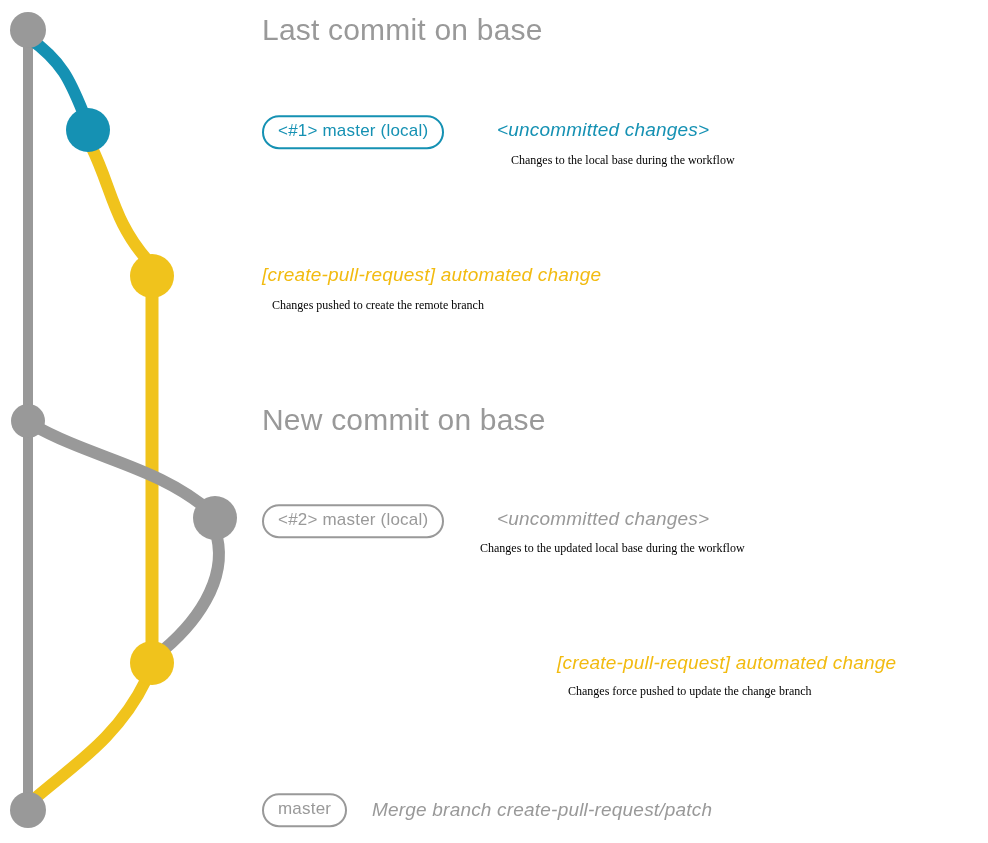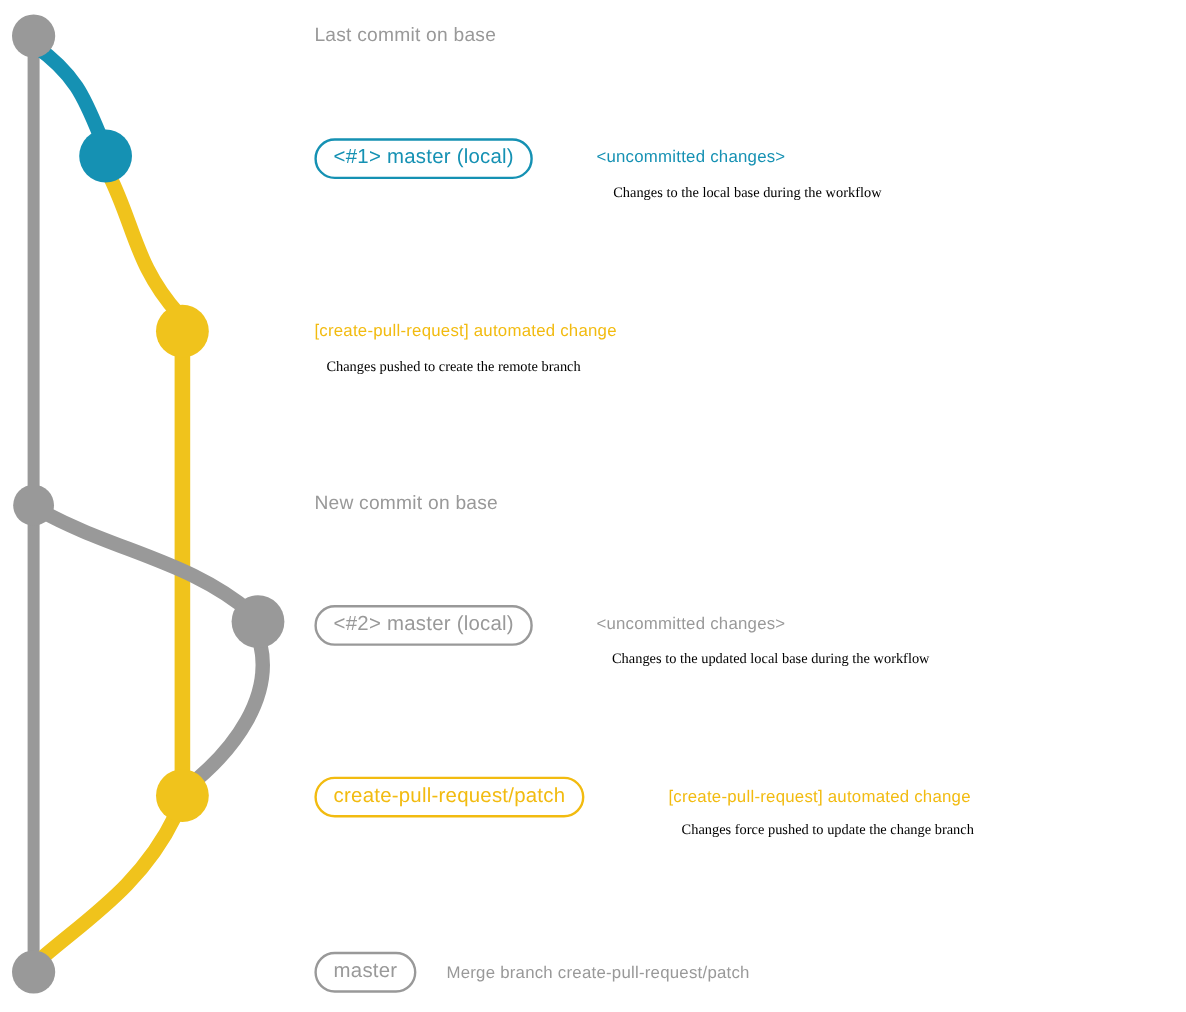--- a/index.html
+++ b/index.html
@@ -21,22 +21,22 @@
     position: absolute;
     left: 0;
     top: 0;
   }
   .label {
     position: absolute;
     transform: translateY(-50%);
     white-space: nowrap;
     line-height: 1.15;
   }
-  .plain  { font-size: 16px; color: var(--gray); letter-spacing: 0.2px; }
-  .title  { font-size: 14px; letter-spacing: 0.2px; }
+  .plain  { font-size: 30px; color: var(--gray); letter-spacing: 0.2px; }
+  .title  { font-size: 19px; letter-spacing: 0.2px; font-style: italic; }
   .teal   { color: var(--teal); }
   .grayc  { color: var(--gray); }
   .goldc  { color: var(--gold_text); }
   .badge {
     font-size: 17px;
     border: 2px solid currentColor;
     border-radius: 18px;
     padding: 4px 14px 6px 14px;
     letter-spacing: 0.2px;
     background: #ffffff;
@@ -80,23 +80,22 @@
   <div class="label title goldc" style="left:262px; top:275px">[create-pull-request] automated change</div>
 
   <div class="label plain" style="left:262px; top:420px">New commit on base</div>
 
   <div class="label serif" style="left:272px; top:306px">Changes pushed to create the remote branch</div>
 
   <div class="label badge grayc" style="left:262px; top:521px">&lt;#2&gt; master (local)</div>
 
   <div class="label title grayc" style="left:497px; top:519px">&lt;uncommitted changes&gt;</div>
 
-  <div class="label serif" style="left:510px; top:549px">Changes to the updated local base during the workflow</div>
+  <div class="label serif" style="left:480px; top:549px">Changes to the updated local base during the workflow</div>
 
-  <div class="label badge goldc" style="left:262px; top:664px">create-pull-request/patch</div>
 
   <div class="label title goldc" style="left:557px; top:663px">[create-pull-request] automated change</div>
 
   <div class="label serif" style="left:568px; top:692px">Changes force pushed to update the change branch</div>
 
   <div class="label badge grayc" style="left:262px; top:810px">master</div>
 
   <div class="label title grayc" style="left:372px; top:810px">Merge branch create-pull-request/patch</div>
 
 </div>

